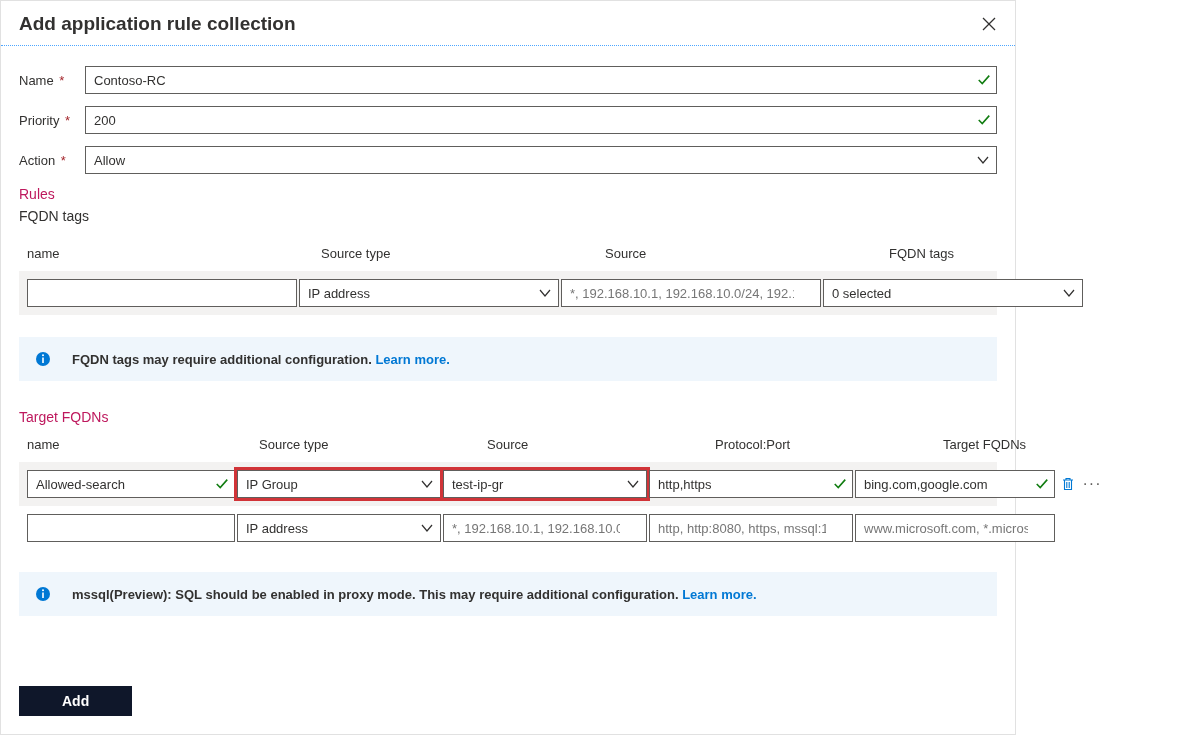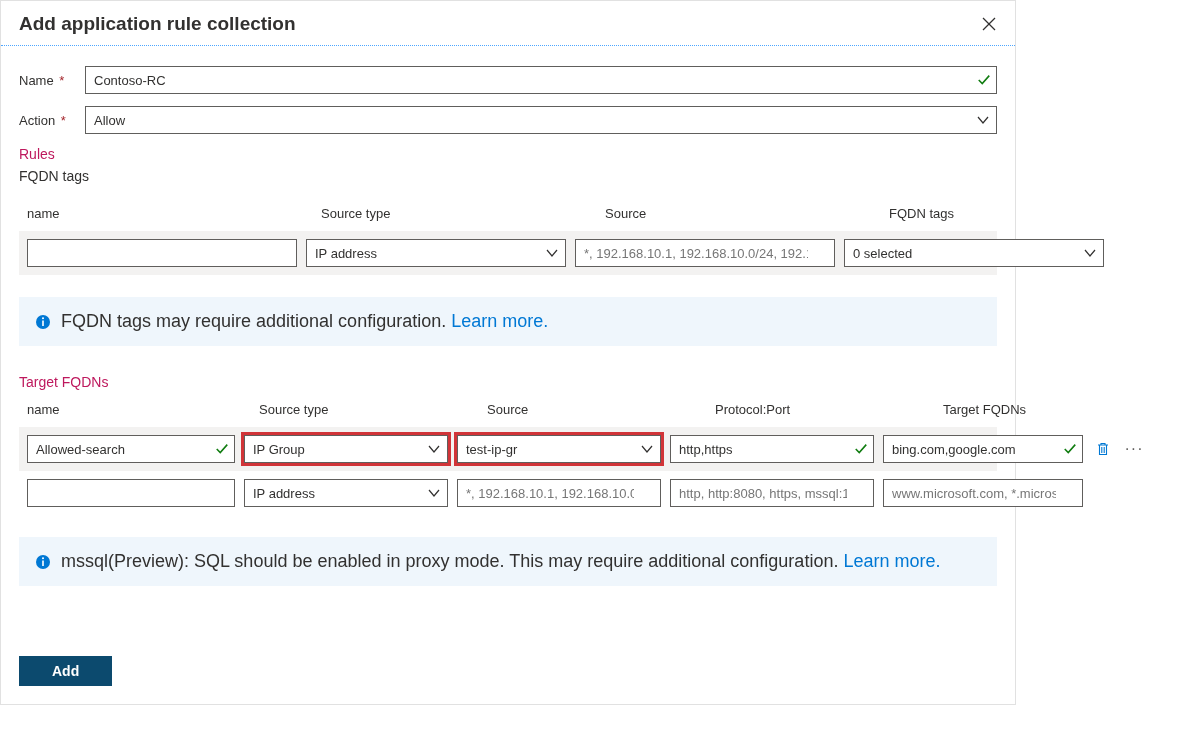--- a/index.html
+++ b/index.html
@@ -93,21 +93,21 @@
   }
   .grid-head {
     display: grid;
     gap: 16px 24px;
     padding: 6px 8px 10px 8px;
     font-size: 13px;
     color: #323130;
   }
   .grid-row {
     display: grid;
-    gap: 10px 9px;
+    gap: 10px 2px;
     padding: 8px;
     background: #f3f2f1;
     align-items: center;
   }
   .grid-row.white { background: #fff; }
   .fqdntags-cols {
     grid-template-columns: 270px 260px 260px 260px;
   }
   .target-cols {
     grid-template-columns: 208px 204px 204px 204px 200px 44px;
@@ -133,26 +133,27 @@
     white-space: nowrap;
     text-overflow: ellipsis;
   }
   .red-outline {
     outline: 3px solid #d13438;
     outline-offset: 0;
   }
   .info-banner {
     display: flex;
     align-items: center;
-    gap: 10px;
+    gap: 21px;
     background: #eff6fc;
     padding: 14px 16px;
     margin-top: 22px;
-    font-size: 18px;
-    color: #323130;
+    font-size: 13px;
+    color: #323130;
+    font-weight: bold;
   }
   .info-icon {
     width: 16px; height: 16px;
     flex-shrink: 0;
   }
   .info-icon svg { width:16px; height:16px; display:block; }
   .link {
     color: #0078d4;
     text-decoration: none;
     cursor: pointer;
@@ -173,26 +174,26 @@
     cursor: pointer;
     display:flex;
     align-items:center;
     justify-content:center;
     height:28px;
   }
   .footer {
     padding: 60px 18px 18px 18px;
   }
   .add-btn {
-    background: #0c4a6e;
+    background: #0f172a;
     color: #fff;
     border: none;
     font-size: 14px;
     font-weight: 600;
-    padding: 7px 33px;
+    padding: 7px 43px;
     cursor: pointer;
     font-family: inherit;
   }
   .with-check input { padding-right: 26px; }
 </style>
 </head>
 <body>
 
 <div class="panel">
   <div class="panel-header">
@@ -214,20 +215,33 @@
       <div class="field-wrap with-check">
         <input class="text-input" value="Contoso-RC" style="">
         <span class="check-icon">
           <svg viewBox="0 0 16 16">
               <path d="M2 8 L6 12 L14 3" stroke="#107c10" stroke-width="1.8" fill="none"></path>
             </svg>
         </span>
       </div>
     </div>
 
+    <div class="form-row">
+      <div class="form-label">
+        <span>Priority</span><span class="req"> *</span>
+      </div>
+      <div class="field-wrap with-check">
+        <input class="text-input" value="200" style="">
+        <span class="check-icon">
+          <svg viewBox="0 0 16 16">
+              <path d="M2 8 L6 12 L14 3" stroke="#107c10" stroke-width="1.8" fill="none"></path>
+            </svg>
+        </span>
+      </div>
+    </div>
 
     <div class="form-row">
       <div class="form-label">
         <span>Action</span><span class="req"> *</span>
       </div>
       <div class="field-wrap">
         <div class="select-box">
           <span>Allow</span>
         </div>
         <span class="chev-icon">

